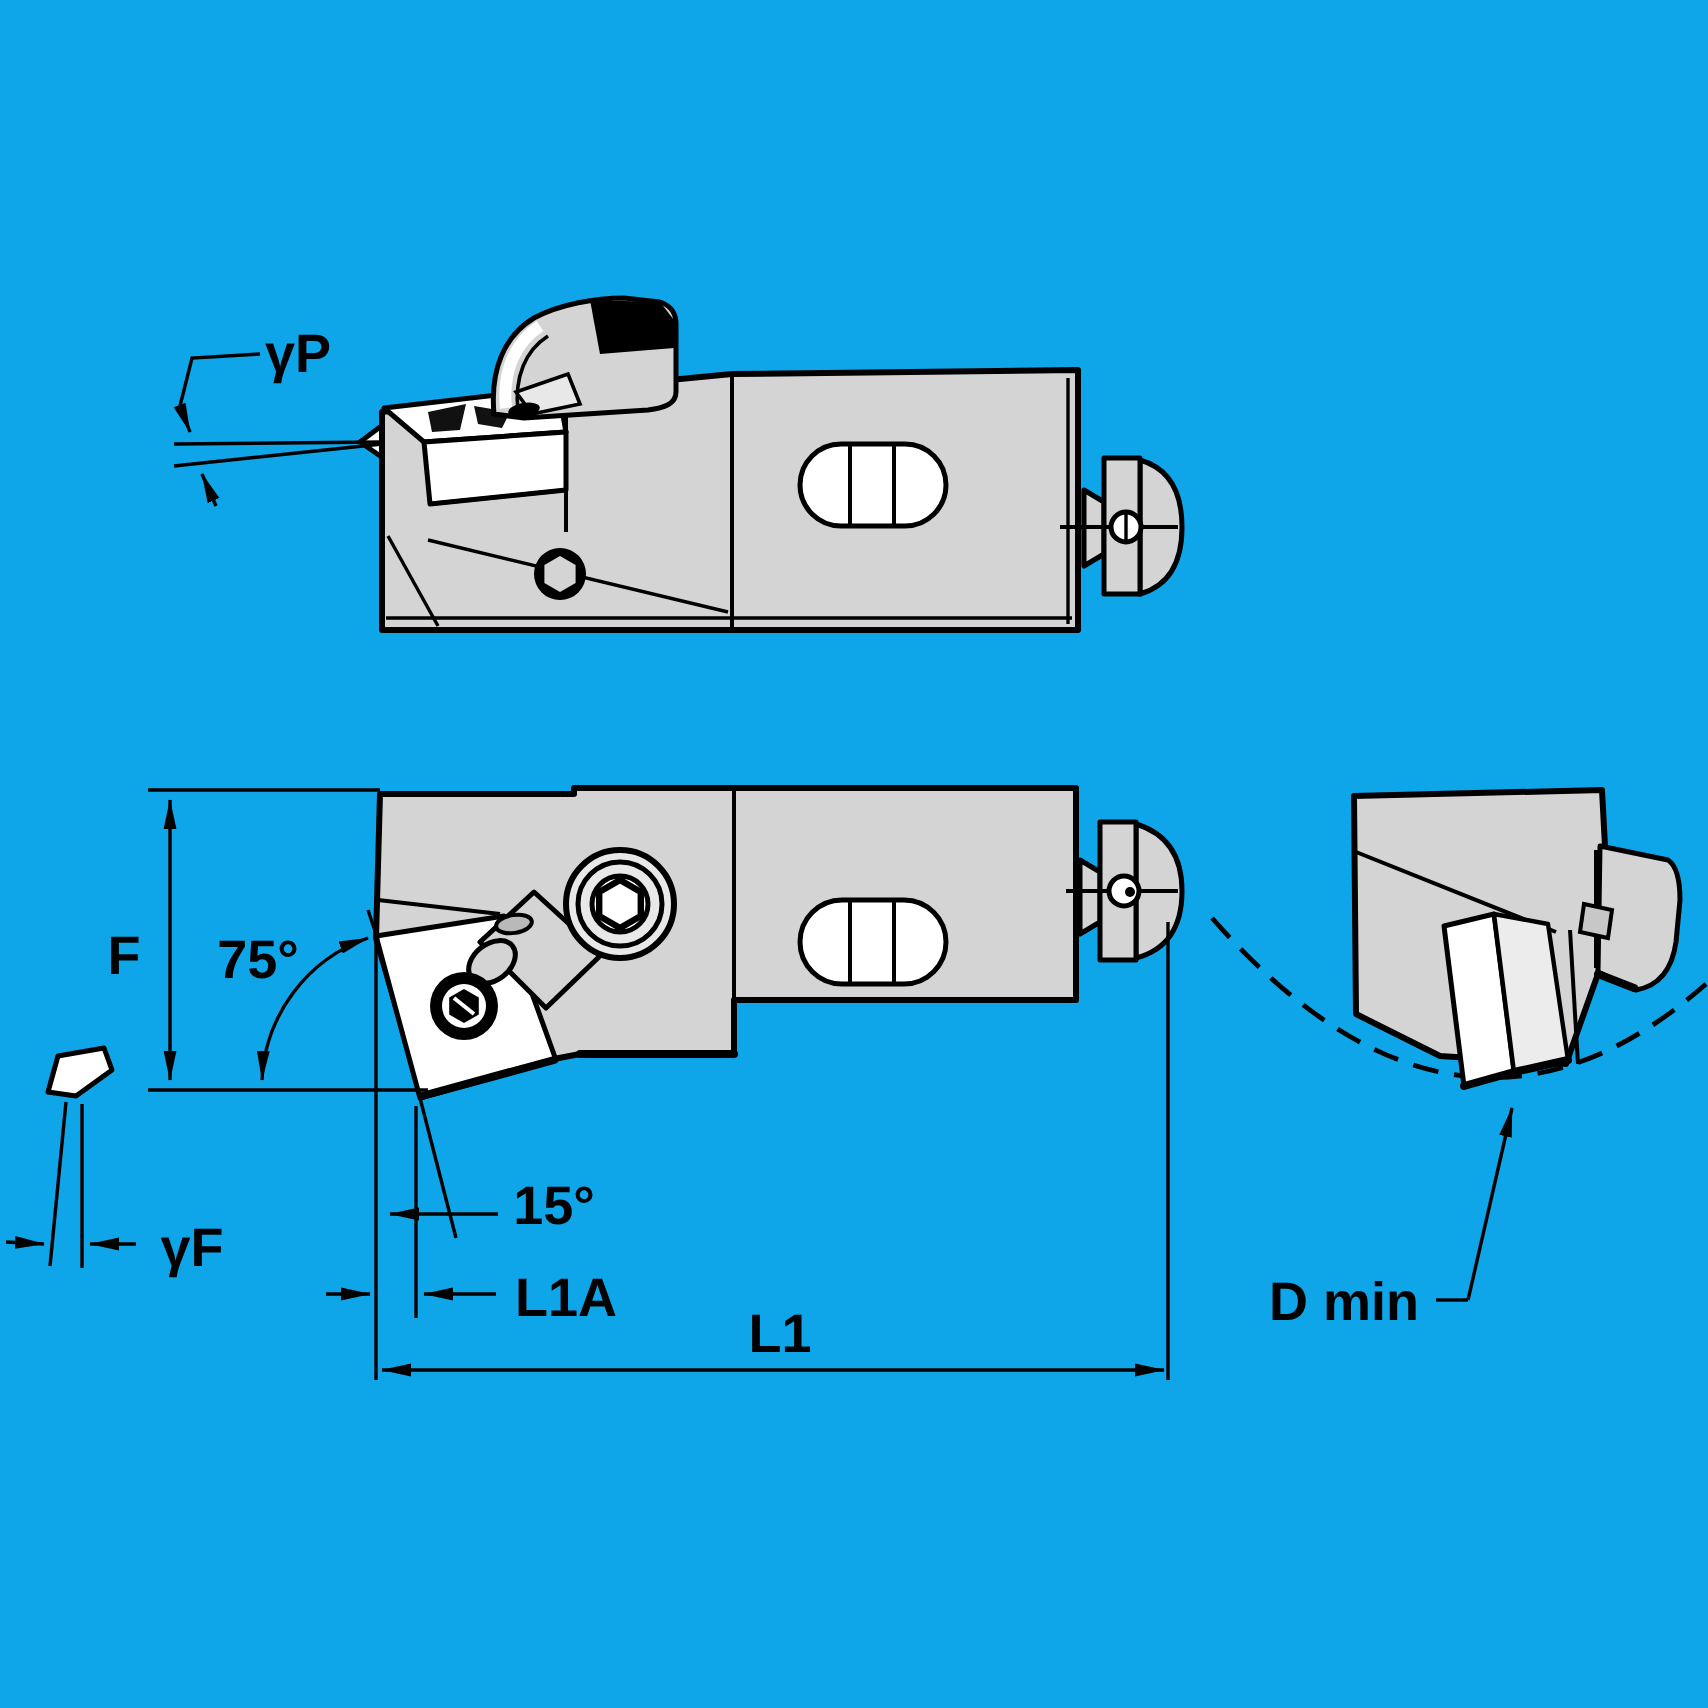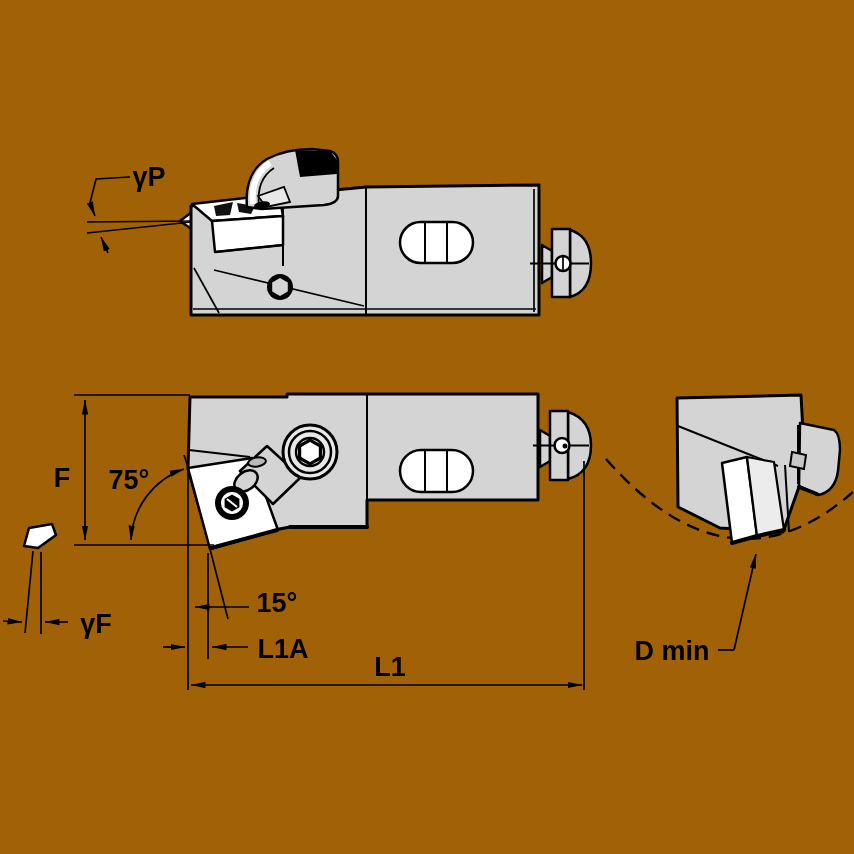--- a/index.html
+++ b/index.html
@@ -1,16 +1,16 @@
 <!DOCTYPE html>
 <html><head>
 <meta charset="utf-8">
 <style>
   html,body{margin:0;padding:0;background:#fff;}
-  .canvas{position:relative;width:854px;height:854px;background:#a16207;overflow:hidden;}
+  .canvas{position:relative;width:854px;height:854px;background:#0ea5e9;overflow:hidden;}
   svg{display:block;}
   .ol   {fill:#d4d4d4;stroke:#000;stroke-width:3;stroke-linejoin:round;}
   .ol2  {fill:#d4d4d4;stroke:#000;stroke-width:2.5;stroke-linejoin:round;}
   .wht  {fill:#ffffff;stroke:#000;stroke-width:2.5;stroke-linejoin:round;}
   .lt   {fill:#ececec;stroke:#000;stroke-width:2.2;stroke-linejoin:round;}
   .ln   {stroke:#000;fill:none;stroke-width:2;}
   .ln25 {stroke:#000;fill:none;stroke-width:2.5;}
   .thick{stroke:#000;fill:none;stroke-width:4;stroke-linecap:round;}
   .thin {stroke:#000;fill:none;stroke-width:1.7;}
   .dim  {stroke:#000;fill:none;stroke-width:1.7;}

